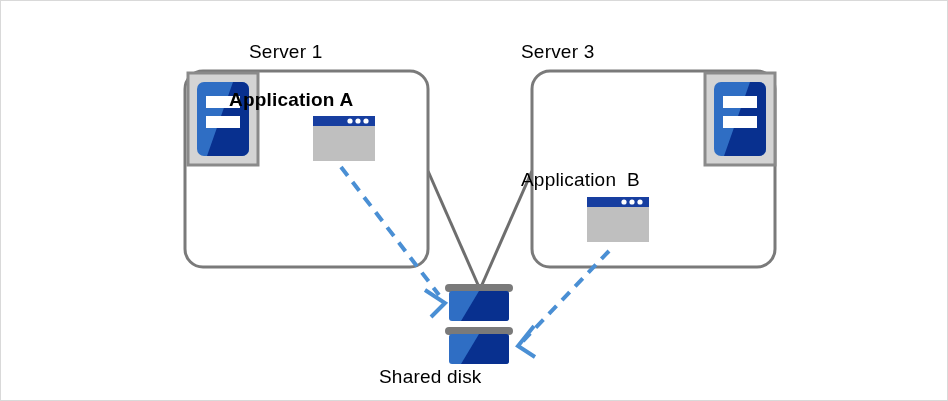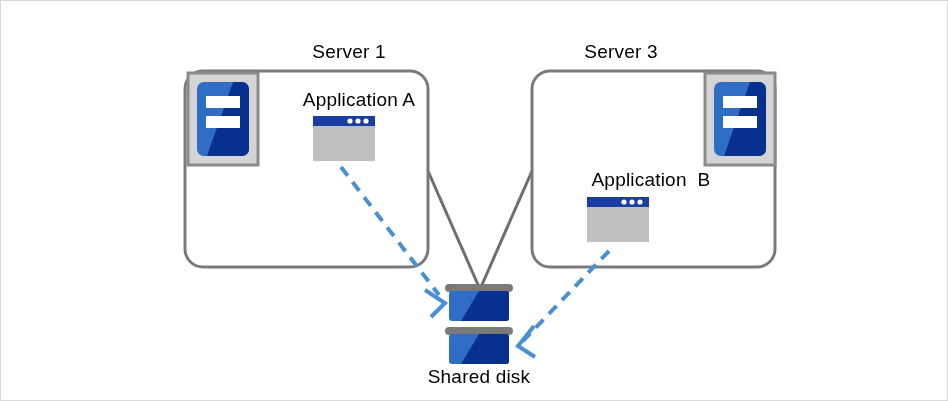--- a/index.html
+++ b/index.html
@@ -27,26 +27,26 @@
     width: 948px;
     height: 401px;
   }
   .dgm-label {
     position: absolute;
     font-family: "Liberation Sans", sans-serif;
     font-size: 19px;
     color: #000000;
     white-space: pre;
     letter-spacing: 0.2px;
-    text-align: center;
+    text-align: left;
     line-height: 22px;
   }
   #label-server-1 { left: 248px; top: 40px; width: 200px; }
   #label-server-2 { left: 520px; top: 40px; width: 200px; }
-  #label-app-a    { left: 228px; top: 88px; width: 260px; }
+  #label-app-a    { left: 228px; top: 88px; width: 260px; font-weight: bold; }
   #label-app-b    { left: 520px; top: 168px; width: 260px; }
   #label-shared-disk { left: 378px; top: 365px; width: 200px; }
 </style>
 </head>
 <body>
 
 <div id="canvas">
 
   <svg id="diagram-svg" viewBox="0 0 948 401">
     <defs>

